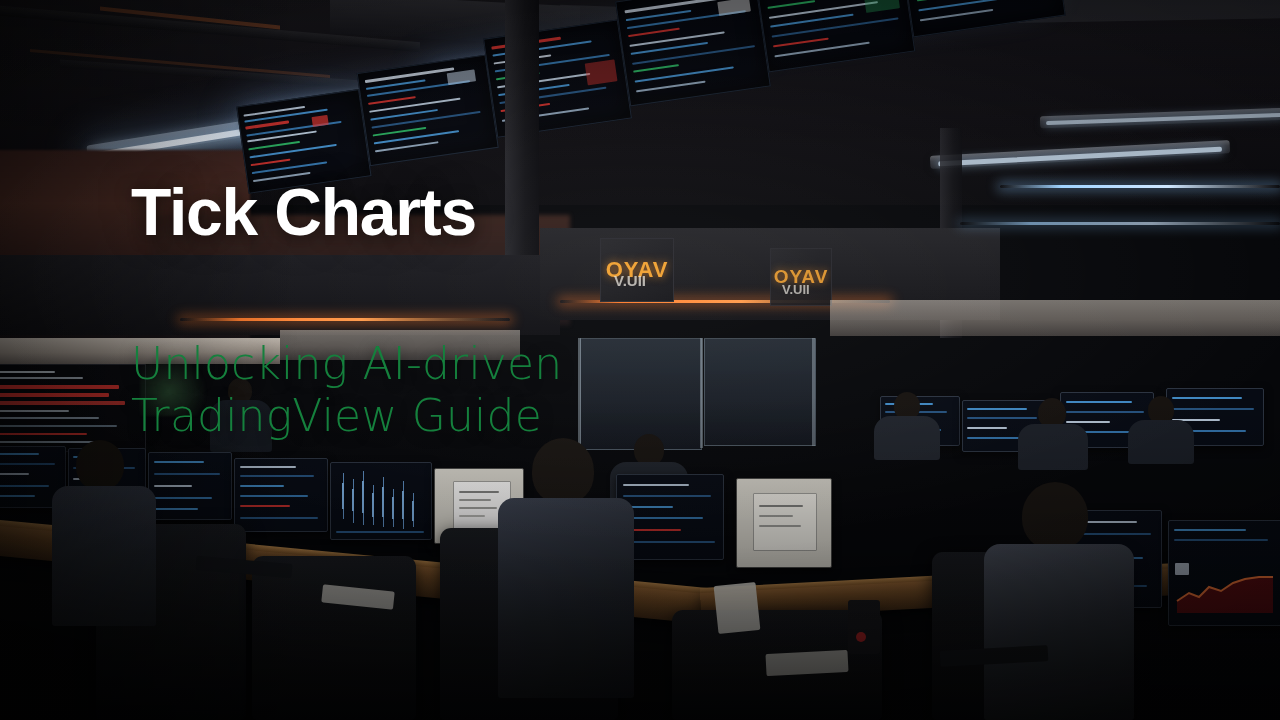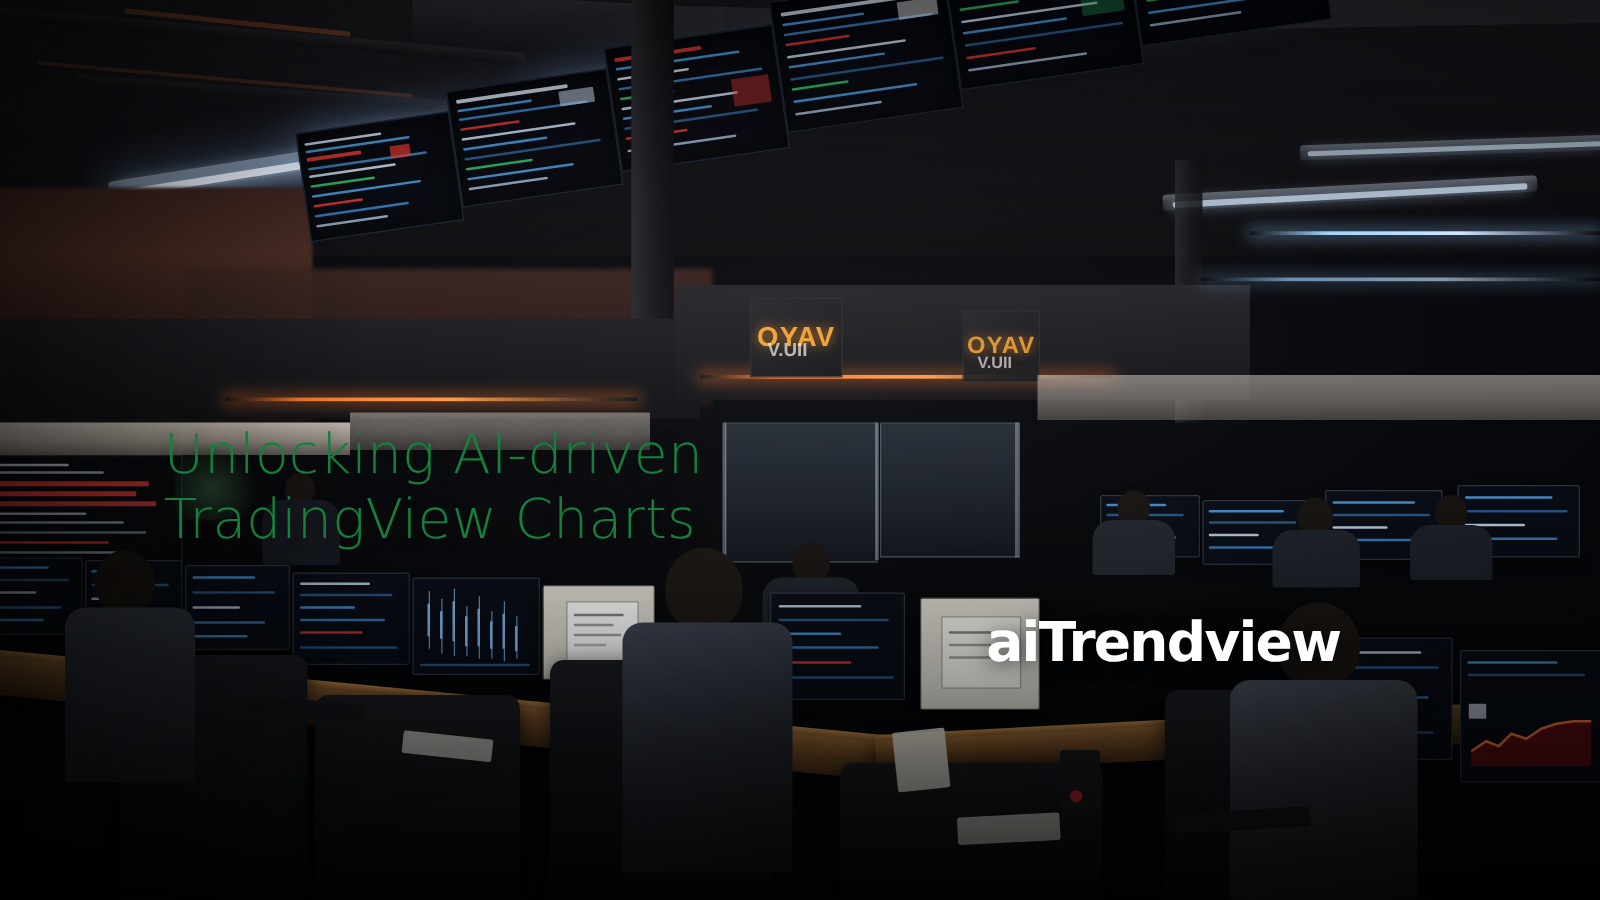--- a/index.html
+++ b/index.html
@@ -420,23 +420,23 @@
 
     <div style="position:absolute;left:140px;top:356px;width:70px;height:60px;background:radial-gradient(circle at 40% 60%,#24402a,rgba(10,20,12,0) 70%);filter:blur(1px);"></div>
 
     <div class="lefttint"></div>
     <div class="grade"></div>
   </div>
 
   <div class="overlay">
 
     <div class="headline">
+      <div>Tick Charts</div>
     </div>
 
     <div class="subhead">
       <div>Unlocking AI-driven</div>
-      <div>TradingView Charts</div>
-    </div>
-
-    <div class="logo">aiTrendview</div>
+      <div>TradingView Guide</div>
+    </div>
+
   </div>
 
 </div>
 
 </body></html>

